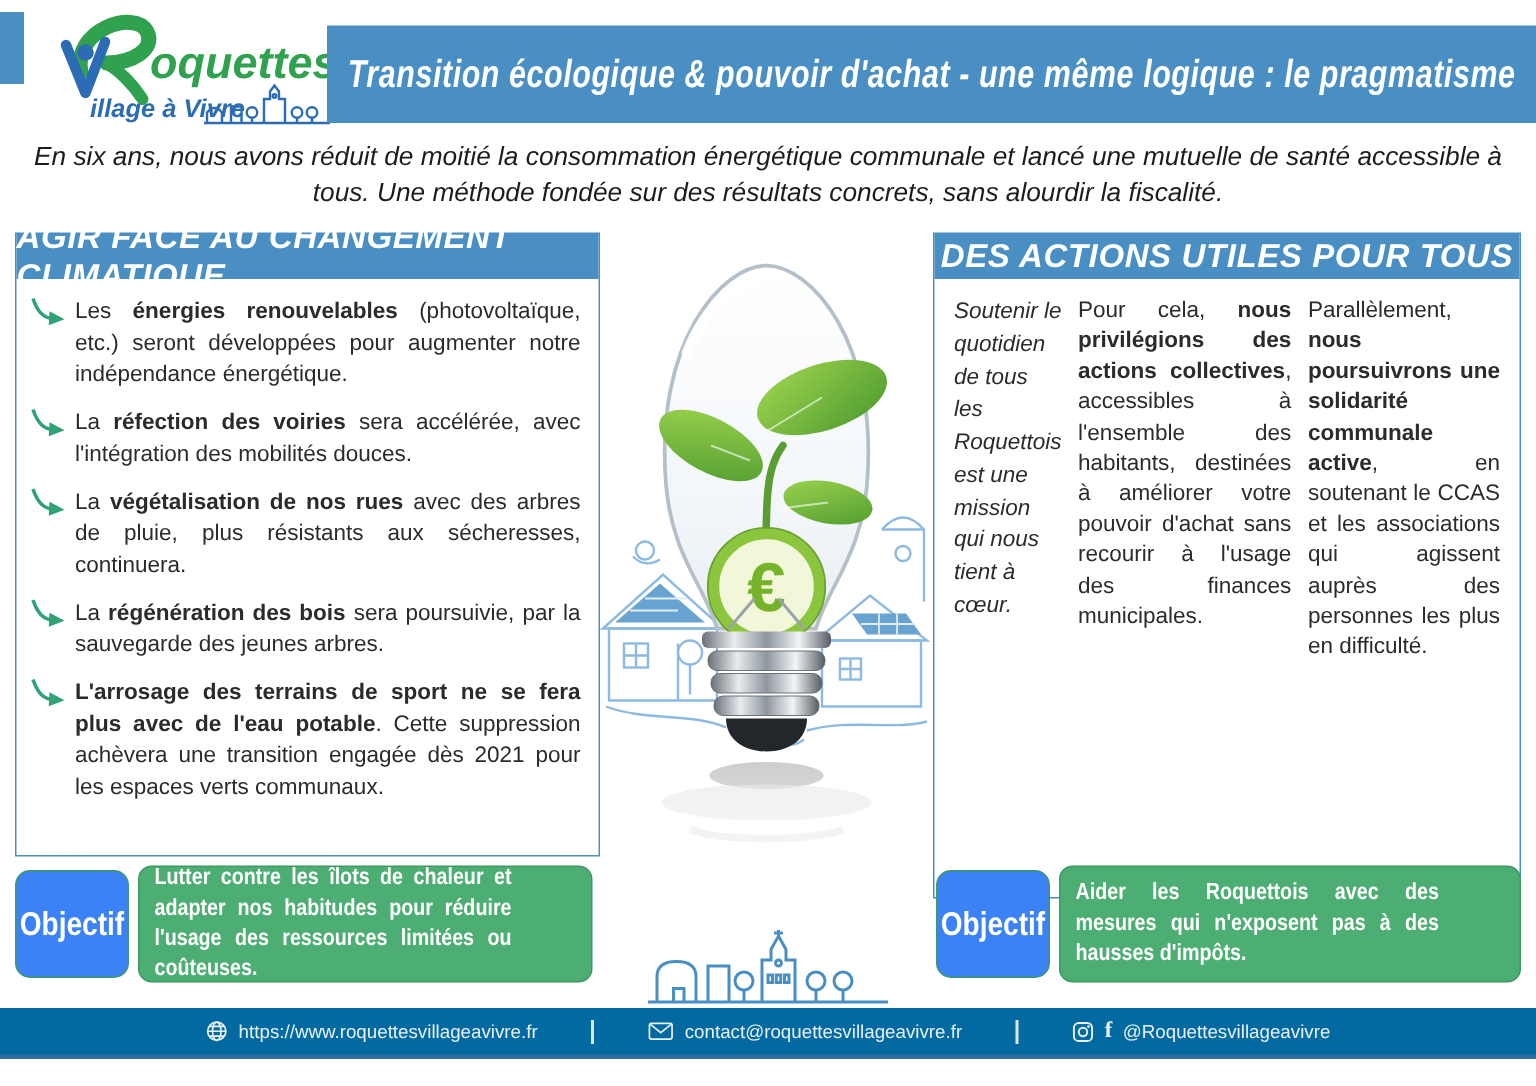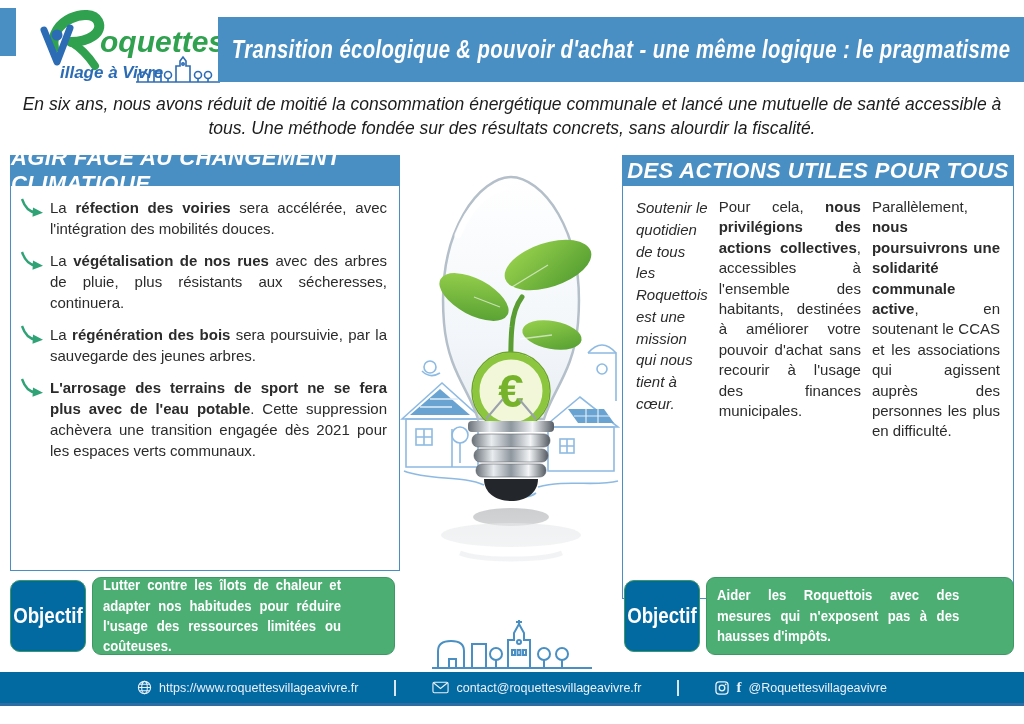--- a/index.html
+++ b/index.html
@@ -37,21 +37,21 @@
   .bullet-text { font-size:15px; line-height:1.4; color:#2b2b2b; text-align:justify; }
 
   .paras { padding:11px 13px; display:flex; gap:11px; }
   .para { font-size:15px; line-height:1.36; color:#2b2b2b; text-align:justify; }
   .para.lead { font-style:italic; text-align:left; line-height:1.45; }
 
   
   .center-art { left:400px; top:157px; width:222px; height:422px; }
 
   
-  .obj-label { background:#0369a1; border:1px solid #3d9963; border-radius:10px; color:#fff;
+  .obj-label { background:#3b82f6; border:1px solid #3d9963; border-radius:10px; color:#fff;
                display:flex; align-items:center; justify-content:center; }
   .obj-label .t { font-weight:bold; font-size:22px; display:inline-block; transform:scaleX(0.85); }
   .obj-box { background:#4cae73; border:1px solid #3d9963; border-radius:9px; color:#fff;
              padding:7px 10px; display:flex; align-items:center; overflow:hidden; }
   .condense { width:118%; transform:scaleX(0.847); transform-origin:left center;
               font-size:15.5px; line-height:1.32; font-weight:bold; text-align:justify; }
   .ol-left  { left:10px;  top:580px; width:76px;  height:72px; }
   .ob-left  { left:92px;  top:577px; width:303px; height:78px; }
   .ol-right { left:624px; top:580px; width:76px;  height:72px; }
   .ob-right { left:706px; top:577px; width:308px; height:78px; }
@@ -107,20 +107,27 @@
 
   <div class="abs title-bar">
     <span class="t">Transition écologique &amp; pouvoir d'achat - une même logique : le pragmatisme</span>
   </div>
 
   <div class="abs intro">En six ans, nous avons réduit de moitié la consommation énergétique communale et lancé une mutuelle de santé accessible à tous. Une méthode fondée sur des résultats concrets, sans alourdir la fiscalité.</div>
 
   <div class="abs panel panel-left">
     <div class="panel-header">AGIR FACE AU CHANGEMENT CLIMATIQUE</div>
     <div class="bullets">
+      <div class="bullet">
+        <svg class="arr" width="26" height="20" viewBox="0 0 26 20">
+            <path d="M3,1 C6,10 10,14 17,14.6" fill="none" stroke="#2fa276" stroke-width="2.4"></path>
+            <polygon points="14,9.5 24,14.8 13.5,18.8" fill="#2fa276"></polygon>
+          </svg>
+        <div class="bullet-text"><span>Les </span><b>énergies renouvelables</b><span> (photovoltaïque, etc.) seront développées pour augmenter notre indépendance énergétique.</span></div>
+      </div>
       <div class="bullet">
         <svg class="arr" width="26" height="20" viewBox="0 0 26 20">
             <path d="M3,1 C6,10 10,14 17,14.6" fill="none" stroke="#2fa276" stroke-width="2.4"></path>
             <polygon points="14,9.5 24,14.8 13.5,18.8" fill="#2fa276"></polygon>
           </svg>
         <div class="bullet-text"><span>La </span><b>réfection des voiries</b><span> sera accélérée, avec l'intégration des mobilités douces.</span></div>
       </div>
       <div class="bullet">
         <svg class="arr" width="26" height="20" viewBox="0 0 26 20">
             <path d="M3,1 C6,10 10,14 17,14.6" fill="none" stroke="#2fa276" stroke-width="2.4"></path>

